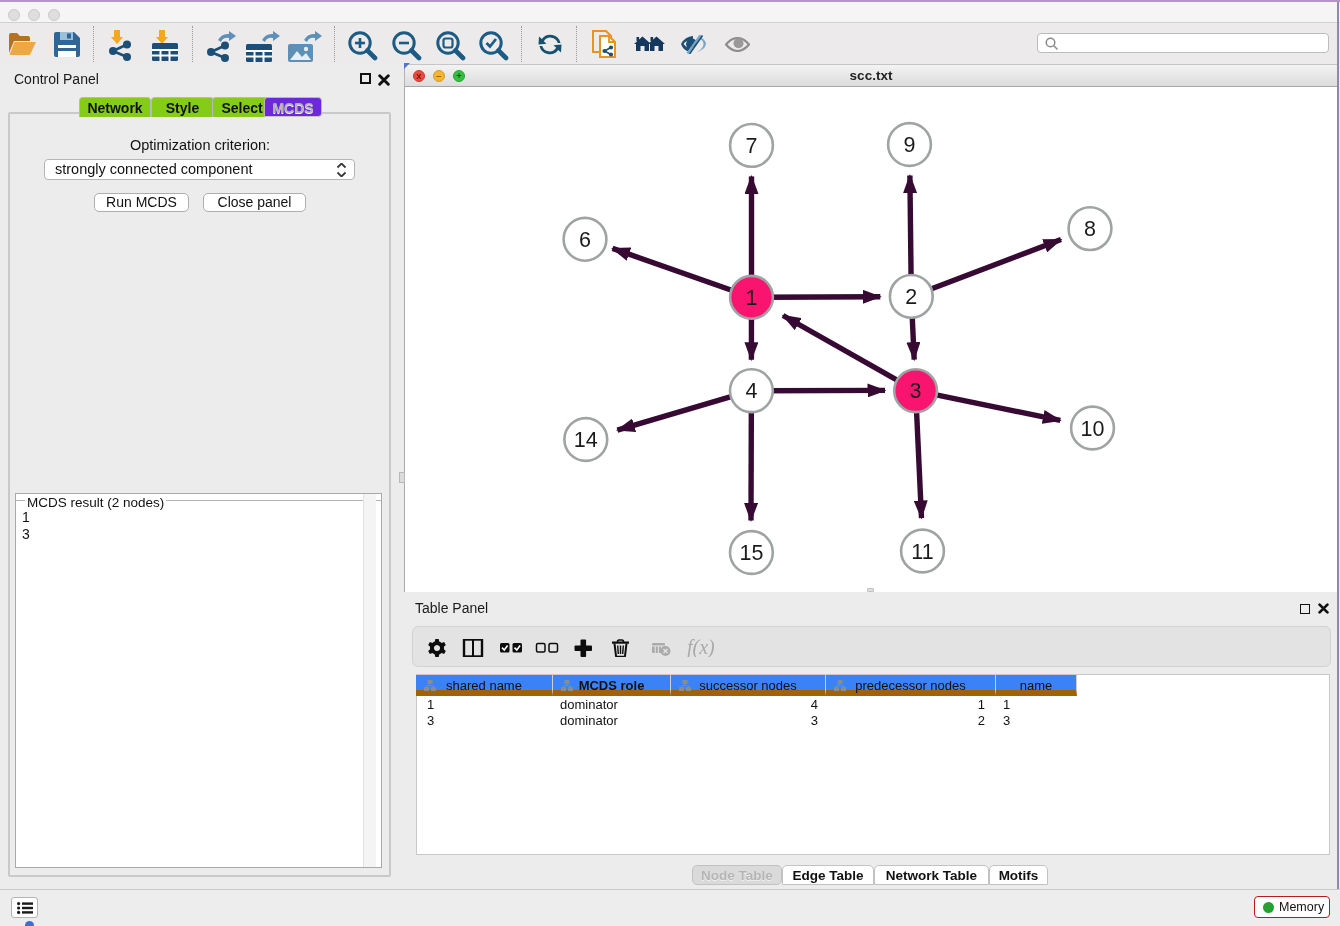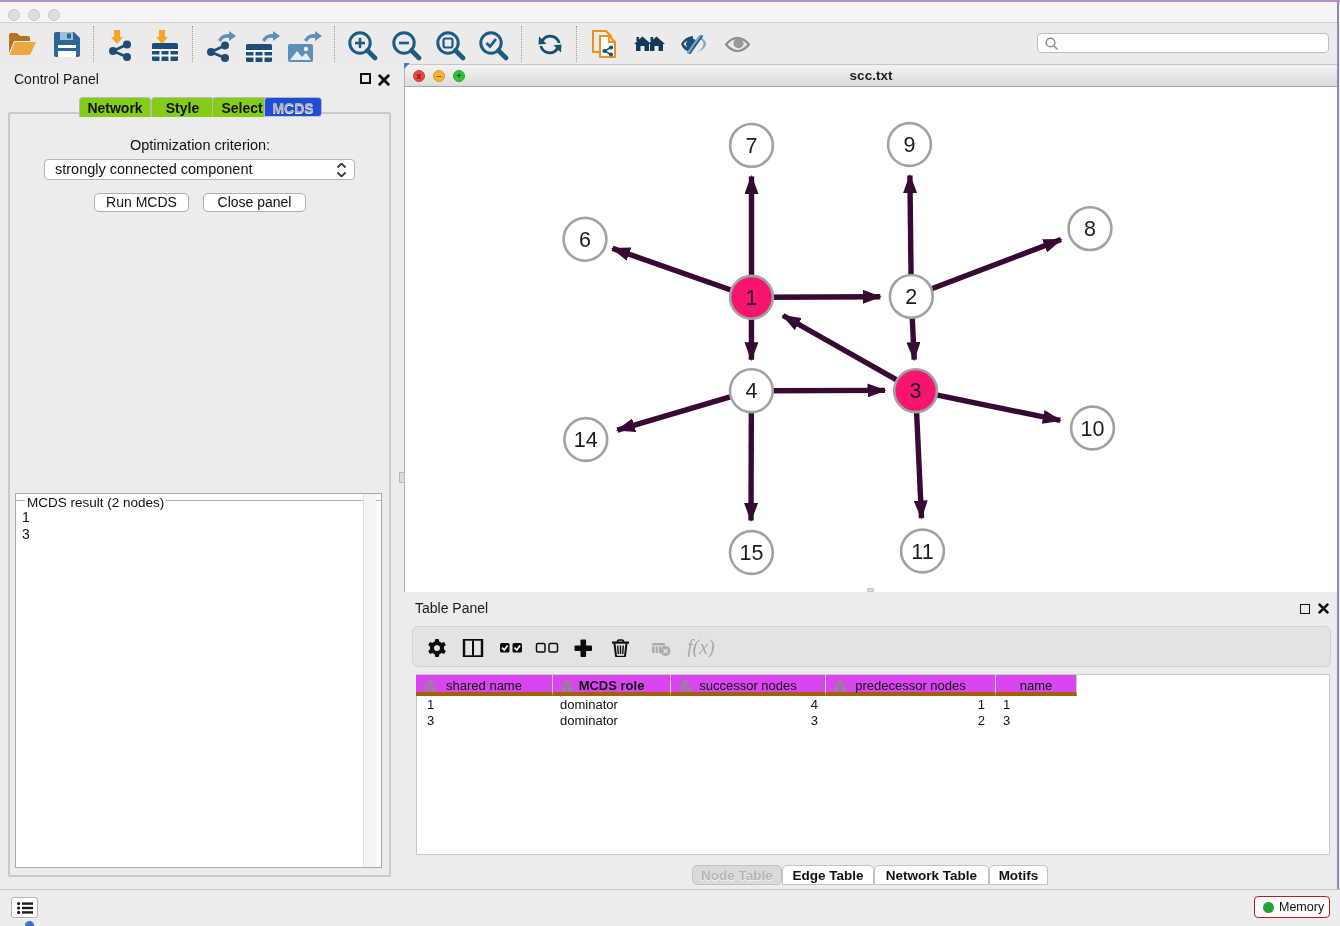--- a/index.html
+++ b/index.html
@@ -14,21 +14,21 @@
 
 #toolbar { left:0; top:23px; width:1340px; height:41px; background:#eceaea; }
 .tsep { position:absolute; top:3px; height:36px; width:1px; border-left:1px dotted #9a9a9a; }
 .ticon { position:absolute; }
 
 #search { left:1037px; top:33px; width:292px; height:20px; background:#fff; border:1px solid #bcbcbc; border-radius:4px; }
 
 #cp-title { left:14px; top:71px; font-size:14px; color:#1a1a1a; }
 #cp-box { left:8px; top:112px; width:383px; height:765px; border:2px solid #c9c9c9; border-radius:2px; background:#ececec; }
 .tab { position:absolute; top:97px; height:20px; background:#84cc16; border:1px solid #b9b9b9; border-bottom:none; border-radius:4px 4px 0 0; font-size:14px; font-weight:bold; color:#111; text-align:center; line-height:20px; }
-.tabsel { background:#1d4ed8; color:#b2b2b2; text-shadow:0 1px 0 #f5f5f5; border-radius:4px 4px 4px 0; border-bottom:1px solid #c6c6c6;}
+.tabsel { background:#6d28d9; color:#b2b2b2; text-shadow:0 1px 0 #f5f5f5; border-radius:4px 4px 4px 0; border-bottom:1px solid #c6c6c6;}
 #opt-label { left:0px; top:137px; width:400px; text-align:center; font-size:14.5px; color:#111; }
 #opt-select { left:44px; top:159px; width:311px; height:21px; background:#fff; border:1px solid #b5b5b5; border-radius:4px; font-size:14.5px; color:#111; line-height:19px; padding-left:10px; }
 .btn { position:absolute; background:#fff; border:1px solid #aeaeae; border-radius:5px; font-size:14px; color:#111; text-align:center; }
 #btn-run { left:94px; top:193px; width:95px; height:19px; line-height:17px; }
 #btn-close { left:203px; top:193px; width:103px; height:19px; line-height:17px; }
 #mcds-box { left:15px; top:493px; width:367px; height:375px; background:#fff; border:1px solid #a9a9a9; }
 #mcds-line1 { left:16px; top:500px; width:9px; height:1px; background:#b3b3b3; }
 #mcds-line2 { left:166px; top:500px; width:215px; height:1px; background:#b3b3b3; }
 #mcds-title { left:25px; top:495px; font-size:13.5px; color:#111; background:#fff; padding:0 2px; }
 #mcds-scroll { left:363px; top:494px; width:13px; height:373px; background:#f4f4f4; border-left:1px solid #e2e2e2; }
@@ -36,21 +36,21 @@
 
 #net-head { left:404px; top:64px; width:934px; height:23px; background:linear-gradient(#f3f3f3,#dcdcdc); border-top:1px solid #c5c5c5; border-bottom:1px solid #a6a6a6; border-left:1px solid #b2b2b2; }
 .mac-btn { position:absolute; top:70px; width:12px; height:12px; border-radius:50%; font-size:9.5px; font-weight:bold; text-align:center; line-height:10.5px; }
 #net-title { position:absolute; top:68px; left:404px; width:934px; text-align:center; font-size:13.5px; font-weight:bold; color:#222; }
 #canvas { left:404px; top:87px; width:934px; height:505px; background:#fff; border-left:1.4px solid #a9a9a9; }
 #rightline { left:1336.6px; top:2px; width:2.6px; height:924px; background:#8e87bd; }
 
 #tp-title { left:415px; top:600px; font-size:14px; color:#1a1a1a; }
 #tp-toolbar { left:412px; top:626px; width:919px; height:41px; background:#e3e3e3; border:1px solid #d2d2d2; border-radius:6px; }
 #tp-table { left:416px; top:674px; width:914px; height:181px; background:#fff; border:1px solid #c9c9c9; }
-.hcell { position:absolute; top:675px; height:21px; background:#d946ef; border-right:1px solid #cfcfcf; border-bottom:4px solid #a16207; font-size:13px; color:#111; text-align:center; line-height:21px; }
+.hcell { position:absolute; top:675px; height:21px; background:#3b82f6; border-right:1px solid #cfcfcf; border-bottom:6px solid #a16207; font-size:13px; color:#111; text-align:center; line-height:21px; }
 .rcell { position:absolute; font-size:13px; color:#111; height:15px; line-height:15px; }
 
 .btab { position:absolute; top:865px; height:20px; background:#fff; border:1px solid #c2c2c2; border-radius:5px 5px 0 0; font-size:13.5px; font-weight:bold; color:#111; text-align:center; line-height:19px; }
 .btabsel { background:#dadada; color:#b5b5b5; text-shadow:0 1px 0 #f2f2f2; border-radius:5px; }
 
 #statusbar { left:0; top:889px; width:1340px; height:37px; background:#eeeded; border-top:1px solid #c9c9c9; }
 #list-btn { left:11px; top:897px; width:27px; height:21px; background:#fff; border:1px solid #b4b4b4; border-radius:3px; }
 #mem-btn { left:1254px; top:896px; width:76px; height:22px; background:#fff; border:1px solid #b91c1c; border-radius:4px; font-size:12.5px; color:#111; }
 </style>
 </head>

